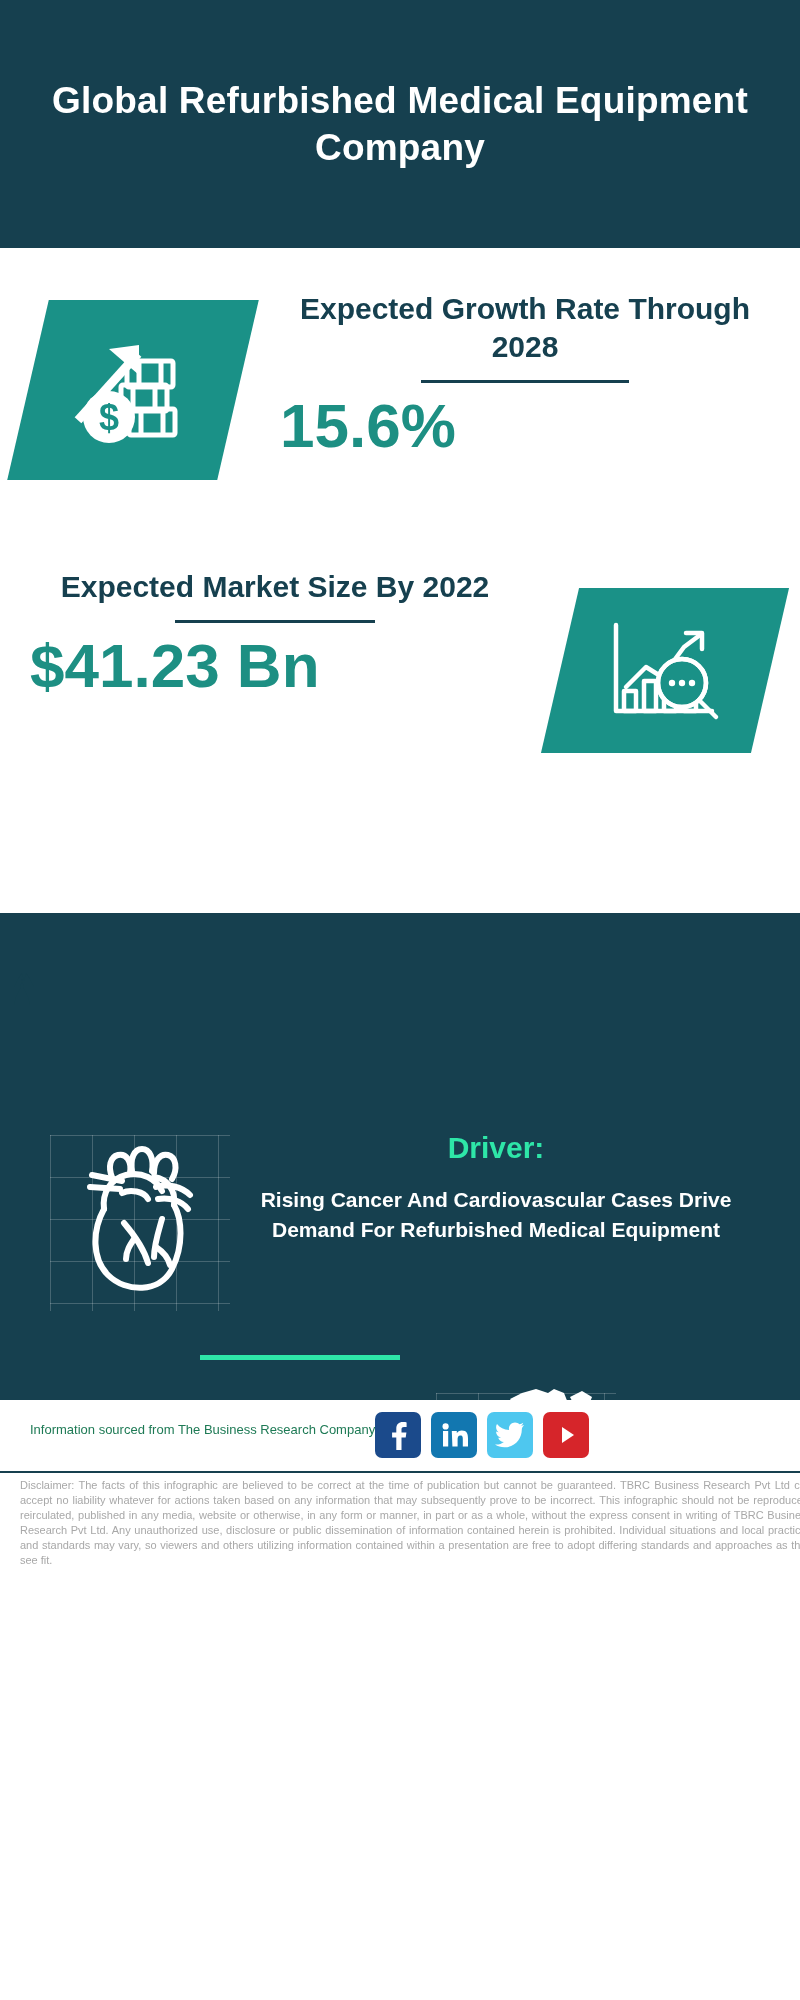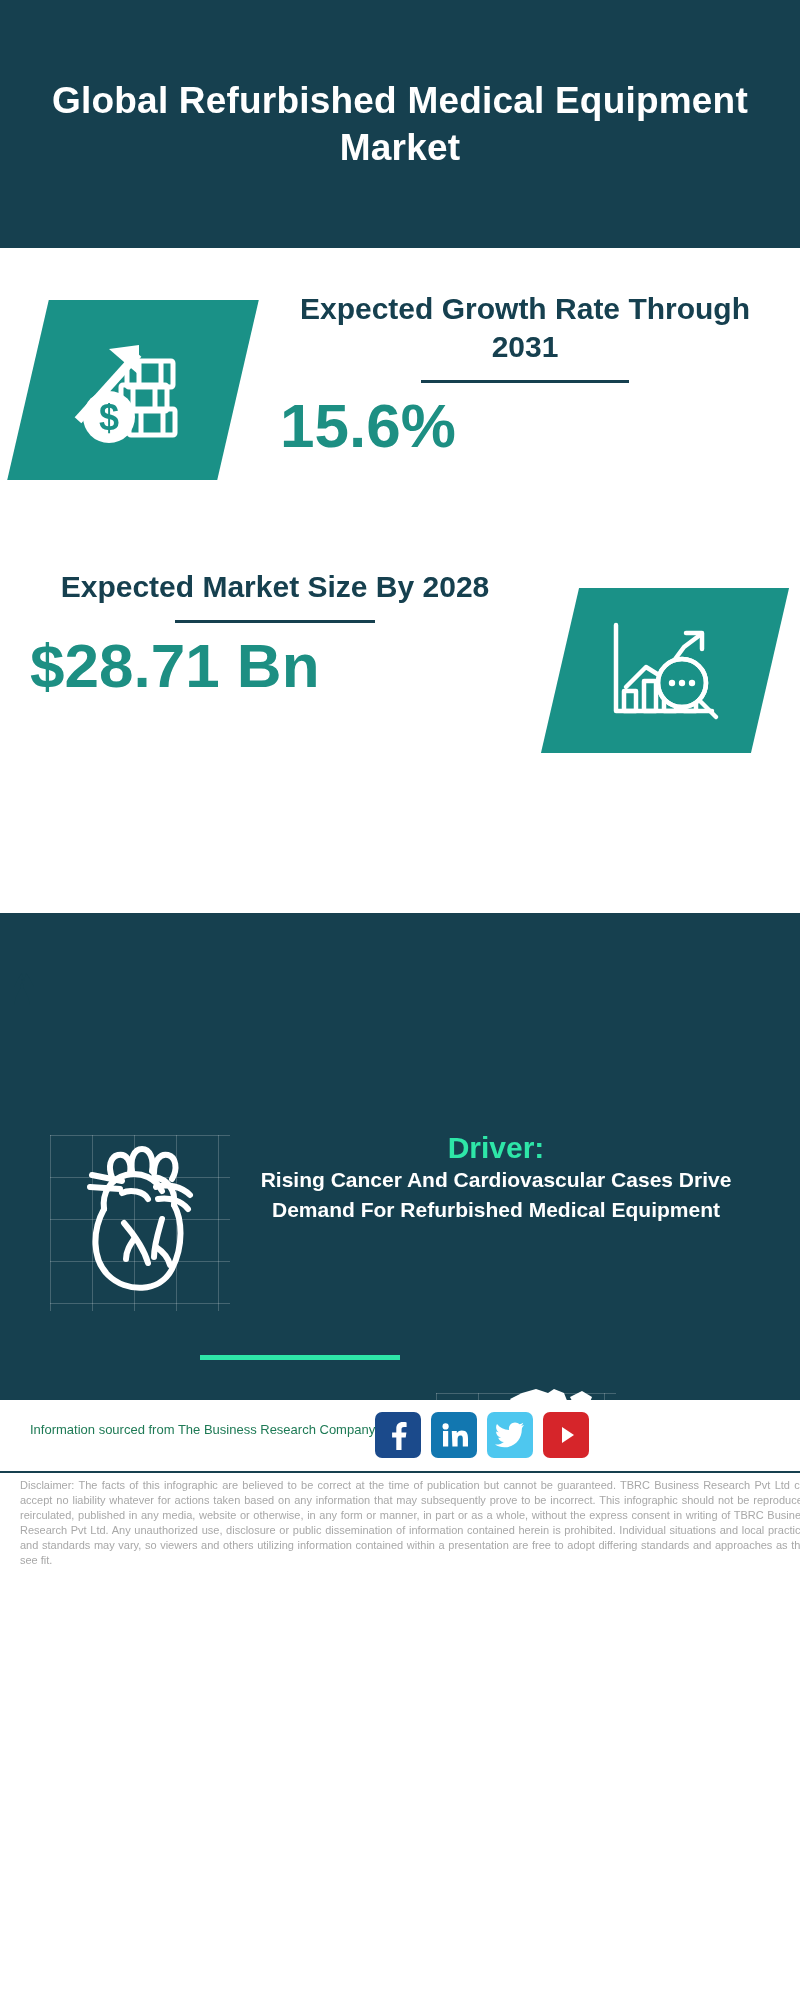--- a/index.html
+++ b/index.html
@@ -83,21 +83,21 @@
     position:absolute; left:20px; top:1478px; width:792px;
     color:#a8a8a8; font-size:11px; line-height:1.37; text-align:justify;
   }
 </style>
 </head>
 <body>
 
 <div class="page">
 
   <div class="header">
-    <div class="header-title">Global Refurbished Medical Equipment Market</div>
+    <div class="header-title">Global Refurbished Medical Equipment Company</div>
   </div>
 
   <div class="white-zone">
 
     <div class="para" style="left:28px; top:52px; width:210px; height:180px; transform:skewX(-13deg);">
       <div class="para-inner" style="transform:skewX(13deg);">
         <svg width="132" height="118" viewBox="0 0 132 118">
 
           <g stroke="#ffffff" stroke-width="9" fill="none" stroke-linecap="square">
             <path d="M14,86 L68,26"></path>
@@ -116,29 +116,29 @@
             <line x1="96" y1="78" x2="96" y2="104"></line>
           </g>
 
           <circle cx="42" cy="86" r="26" fill="#ffffff"></circle>
           <text x="42" y="99" font-family="Liberation Sans, sans-serif" font-size="36" font-weight="bold" fill="#1a9187" text-anchor="middle">$</text>
         </svg>
       </div>
     </div>
 
     <div class="panel" style="left:280px; top:42px; width:490px;">
-      <div class="stat-title">Expected Growth Rate Through 2031</div>
+      <div class="stat-title">Expected Growth Rate Through 2028</div>
       <div class="stat-rule" style="width:208px;"></div>
       <div class="stat-value">15.6%</div>
     </div>
 
     <div class="panel" style="left:30px; top:320px; width:490px;">
-      <div class="stat-title">Expected Market Size By 2028</div>
+      <div class="stat-title">Expected Market Size By 2022</div>
       <div class="stat-rule" style="width:200px;"></div>
-      <div class="stat-value">$28.71 Bn</div>
+      <div class="stat-value">$41.23 Bn</div>
     </div>
 
     <div class="para" style="left:560px; top:340px; width:210px; height:165px; transform:skewX(-13deg);">
       <div class="para-inner" style="transform:skewX(13deg);">
         <svg width="130" height="112" viewBox="0 0 130 112">
           <g fill="none" stroke="#ffffff" stroke-width="4.5" stroke-linecap="round" stroke-linejoin="round">
 
             <path d="M16,10 L16,96 L112,96"></path>
 
             <path d="M26,72 L46,52 L62,62 L84,32 L100,20"></path>
@@ -202,21 +202,21 @@
           <path d="M72,88 C84,102 92,114 96,128"></path>
           <path d="M82,104 C78,110 74,116 74,124"></path>
           <path d="M110,84 C106,98 102,110 102,122"></path>
           <path d="M104,112 C110,116 116,122 118,130"></path>
         </g>
       </svg>
     </div>
 
     <div class="panel" style="left:236px; top:218px; width:520px;">
       <div class="driver-label">Driver:</div>
-      <div class="driver-text" style="">Rising Cancer And Cardiovascular Cases Drive Demand For Refurbished Medical Equipment</div>
+      <div class="driver-text" style="margin-top:20px;">Rising Cancer And Cardiovascular Cases Drive Demand For Refurbished Medical Equipment</div>
     </div>
 
     <div class="mint-rule" style="left:200px; top:442px; width:200px;"></div>
 
     <div class="grid-bg" style="left:436px; top:480px; width:180px; height:142px;"></div>
     <div class="panel" style="left:436px; top:470px; width:190px; height:160px;">
       <svg width="190" height="160" viewBox="0 0 190 160">
         <g fill="#ffffff">
           <path d="M18,38 C28,34 40,33 52,35 L58,30 L52,28 L56,24 L70,26 L78,22 L74,16 L86,10 L100,6 L112,10
             L118,6 L128,10 L132,20 L124,28 L128,34 L120,40 L112,36 L104,40 L112,48 L106,54 L96,50 L88,54 L92,62

